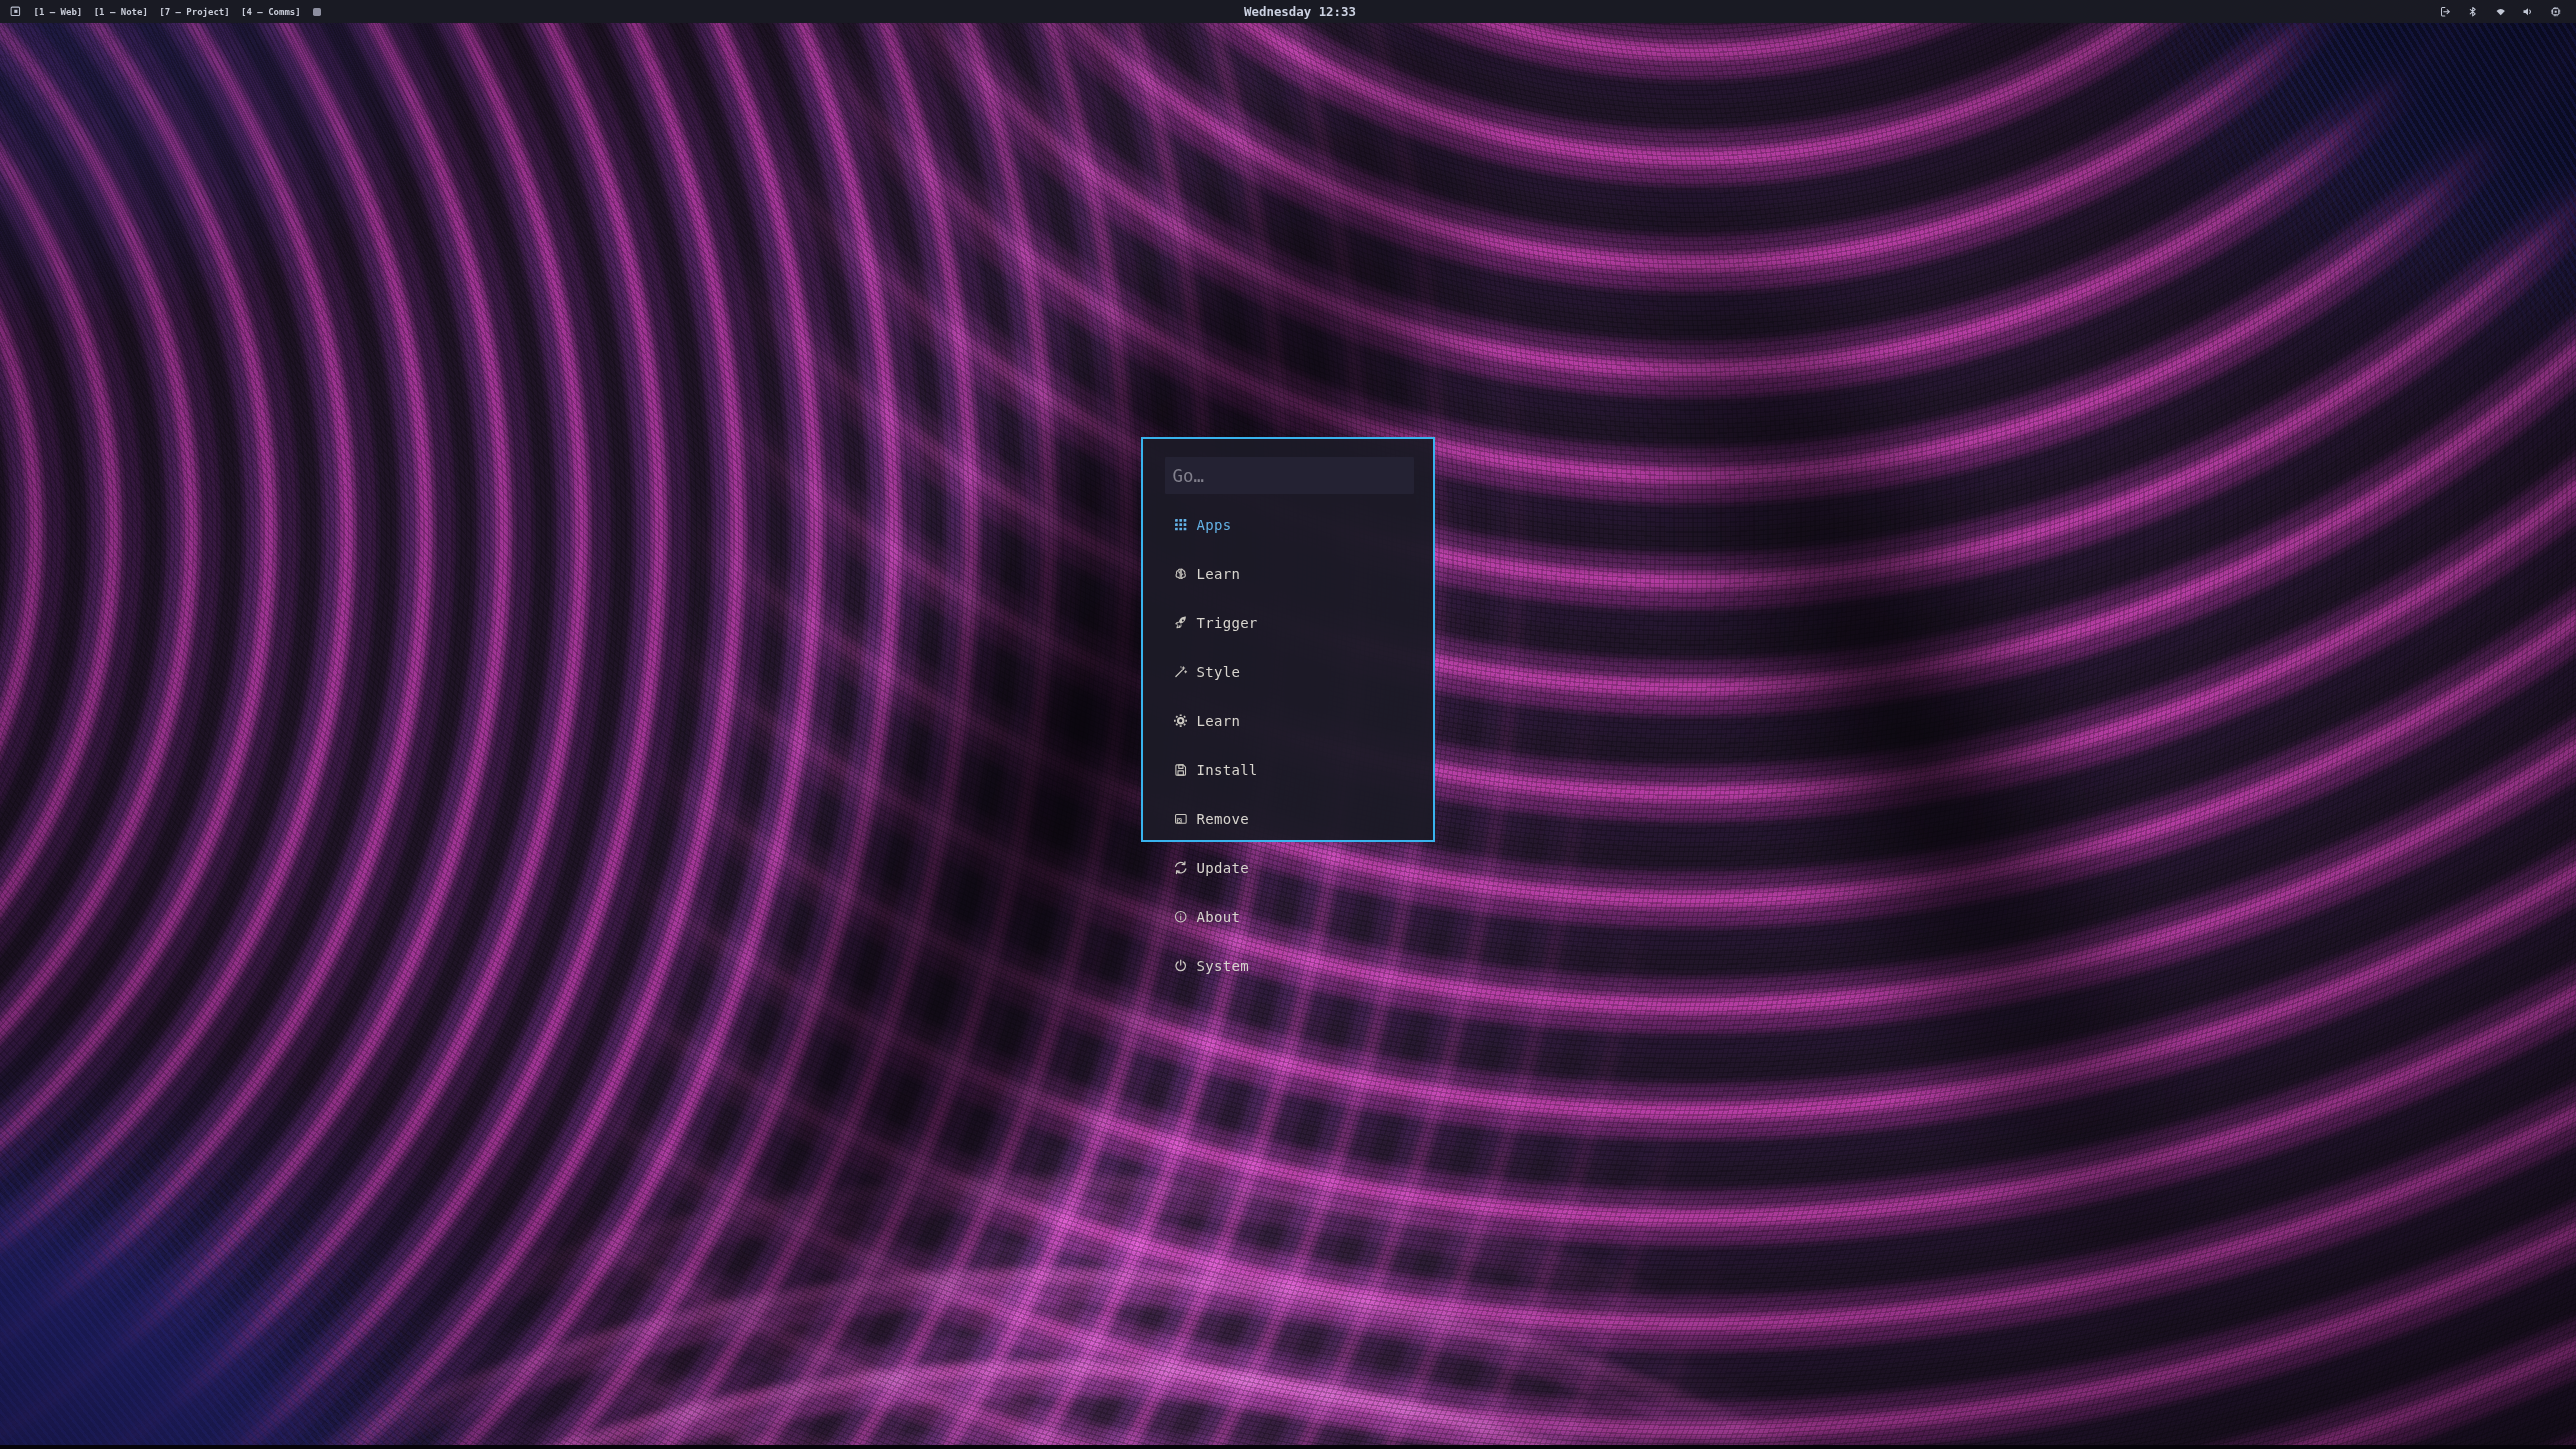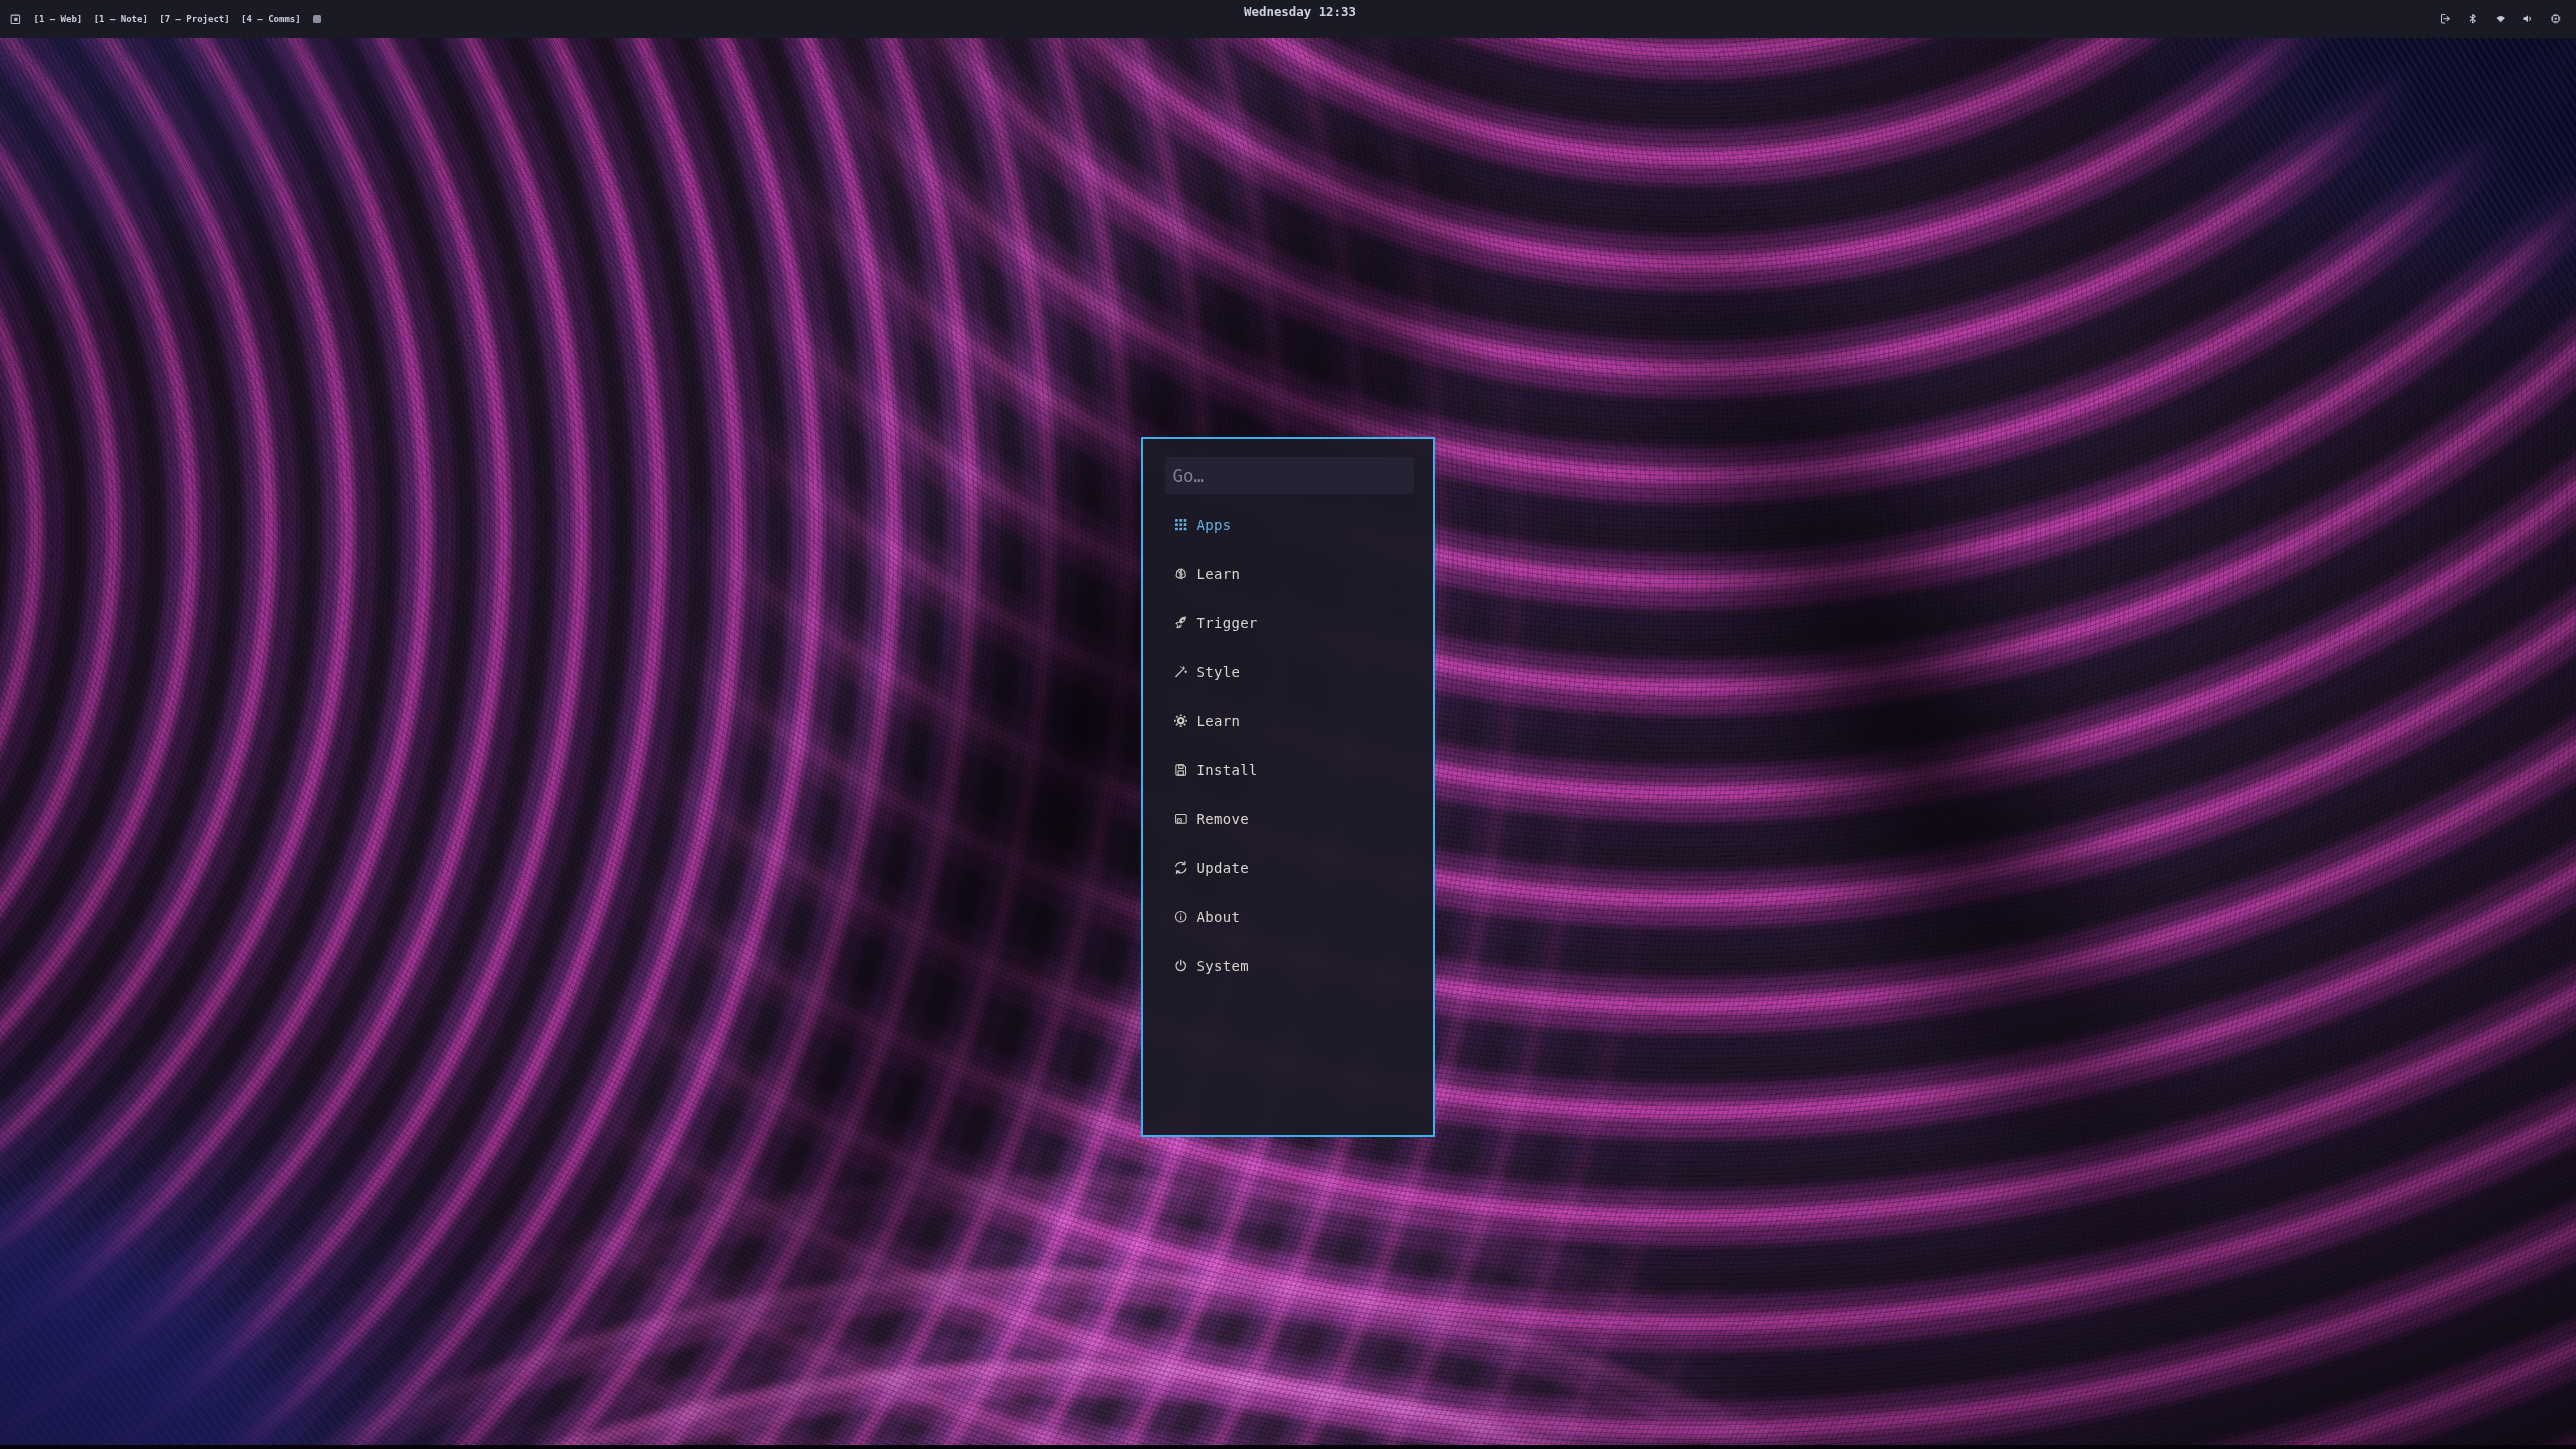--- a/index.html
+++ b/index.html
@@ -49,35 +49,35 @@
     background:radial-gradient(closest-side, rgba(6,4,9,.92), rgba(6,4,9,.55) 45%, transparent 72%);
     transform:rotate(27deg);filter:blur(20px);}
   .wp-darkband2{position:absolute;left:1677px;top:-201px;width:469px;height:1878px;
     background:radial-gradient(closest-side, rgba(6,4,9,.8), transparent 70%);
     transform:rotate(-24deg);filter:blur(23.5px);}
   .wp-vignette{position:absolute;inset:0;
     background:radial-gradient(1811px 1140px at 48% 46%, transparent 52%, rgba(4,2,7,.5));}
   .bottom-edge{position:absolute;left:0;right:0;bottom:0;height:4px;background:#06040a;}
 
   
-  #topbar{position:absolute;top:0;left:0;right:0;height:38px;background:#191a23;z-index:5;
+  #topbar{position:absolute;top:0;left:0;right:0;height:23px;background:#191a23;z-index:5;
     display:flex;align-items:center;justify-content:space-between;padding:0 14px 0 9.4px;
     color:#c9cdd9;}
   .bar-left{display:flex;align-items:center;gap:11.4px;}
   .bar-left .ws{font-size:9px;font-weight:700;letter-spacing:0;white-space:pre;color:#c9cdd9;}
   .bar-icon{width:12.7px;height:12.7px;color:#b9bece;display:flex;align-items:center;}
   .ws-indicator{width:8px;height:8px;border-radius:1.7px;background:#8d8fa0;margin-left:1.3px;}
   .bar-clock{position:absolute;left:50%;top:0;height:23px;transform:translateX(-50%);
     display:flex;align-items:center;font-size:12.4px;font-weight:700;color:#ccd2e2;margin-left:12px;}
   .bar-right{display:flex;align-items:center;gap:14px;}
   .bar-right .bar-icon{width:13.4px;height:13.4px;color:#c3c8d6;}
   .bar-icon svg{display:block;width:100%;height:100%;}
 
   
-  #menu{position:absolute;left:1141px;top:437px;width:294px;height:700px;z-index:10;
+  #menu{position:absolute;left:1141px;top:437px;width:294px;height:405px;z-index:10;
     border:2.7px solid #38b3ee;background:rgba(28,26,39,0.96);}
   #menu .go-input{position:absolute;left:21.5px;top:18px;width:249px;height:37px;
     background:#242233;border:none;outline:none;border-radius:1.3px;
     color:#e0dedb;font-family:inherit;font-size:17.4px;padding:0 8px;}
   #menu .go-input::placeholder{color:#82808d;opacity:1;}
   .menu-items{position:absolute;left:0;right:0;top:61px;}
   .menu-item{height:49px;display:flex;align-items:center;padding-left:29.5px;
     color:#cac7c0;cursor:default;}
   .menu-item .icon{width:16px;height:16px;flex:0 0 16px;display:flex;align-items:center;justify-content:center;}
   .menu-item .icon svg{display:block;width:15.4px;height:15.4px;}

